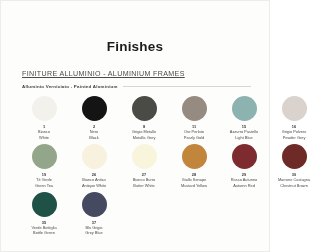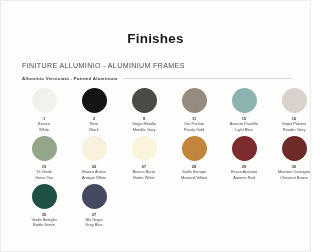--- a/index.html
+++ b/index.html
@@ -13,25 +13,25 @@
     height: 252px;
     overflow: hidden;
     font-family: "Liberation Sans", sans-serif;
     color: #2b2b2b;
   }
 
   
   .page {
     position: relative;
     box-sizing: border-box;
-    width: 311px;
+    width: 270px;
     height: 252px;
     background: #fdfdfc;
     border: 1px solid #ececec;
-    padding: 0 18px;
+    padding: 8px 18px;
   }
 
   
   .doc-title {
     margin: 0;
     padding-top: 30px;
     text-align: center;
     font-size: 13.5px;
     font-weight: 700;
     letter-spacing: 0.2px;
@@ -40,20 +40,21 @@
   }
 
   
   .section-heading {
     margin: 15px 0 0 3px;
     font-size: 7.1px;
     font-weight: 400;
     letter-spacing: 0.35px;
     color: #4c4c4c;
     white-space: nowrap;
+    text-decoration: underline;
   }
 
   
   .subsection {
     display: flex;
     align-items: center;
     gap: 5px;
     margin: 6px 0 0 3px;
   }
   .subsection-label {

